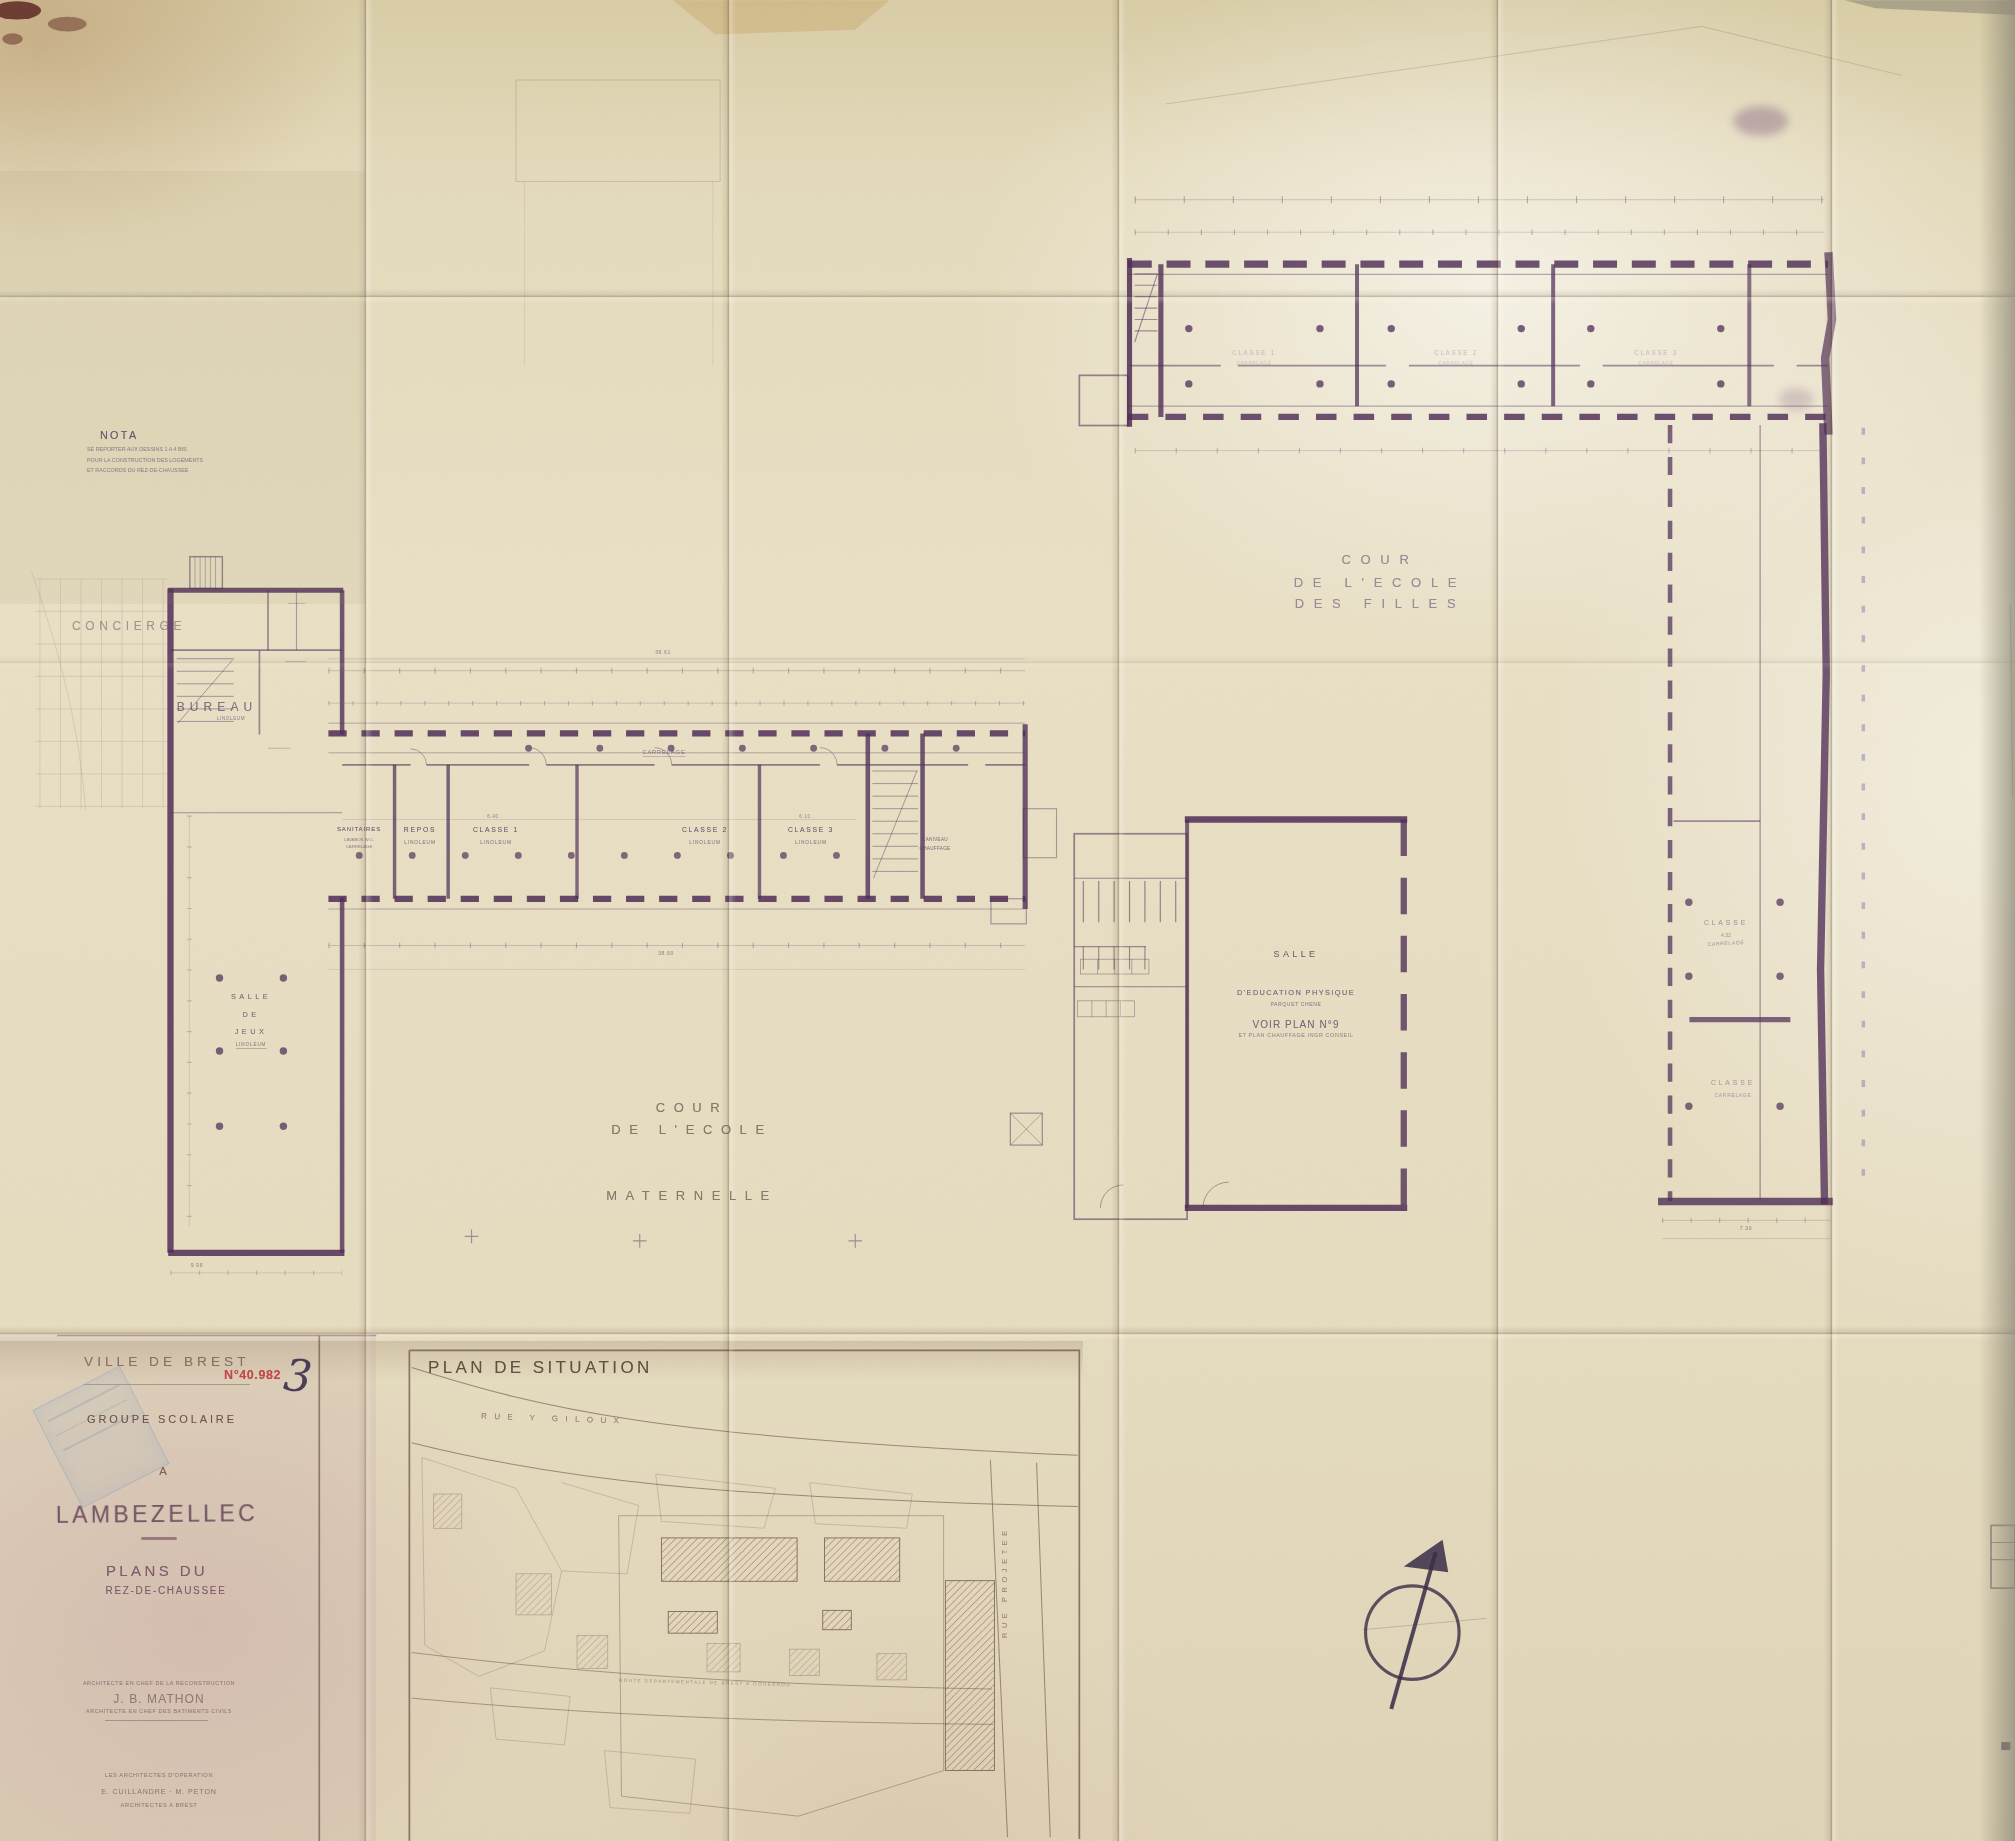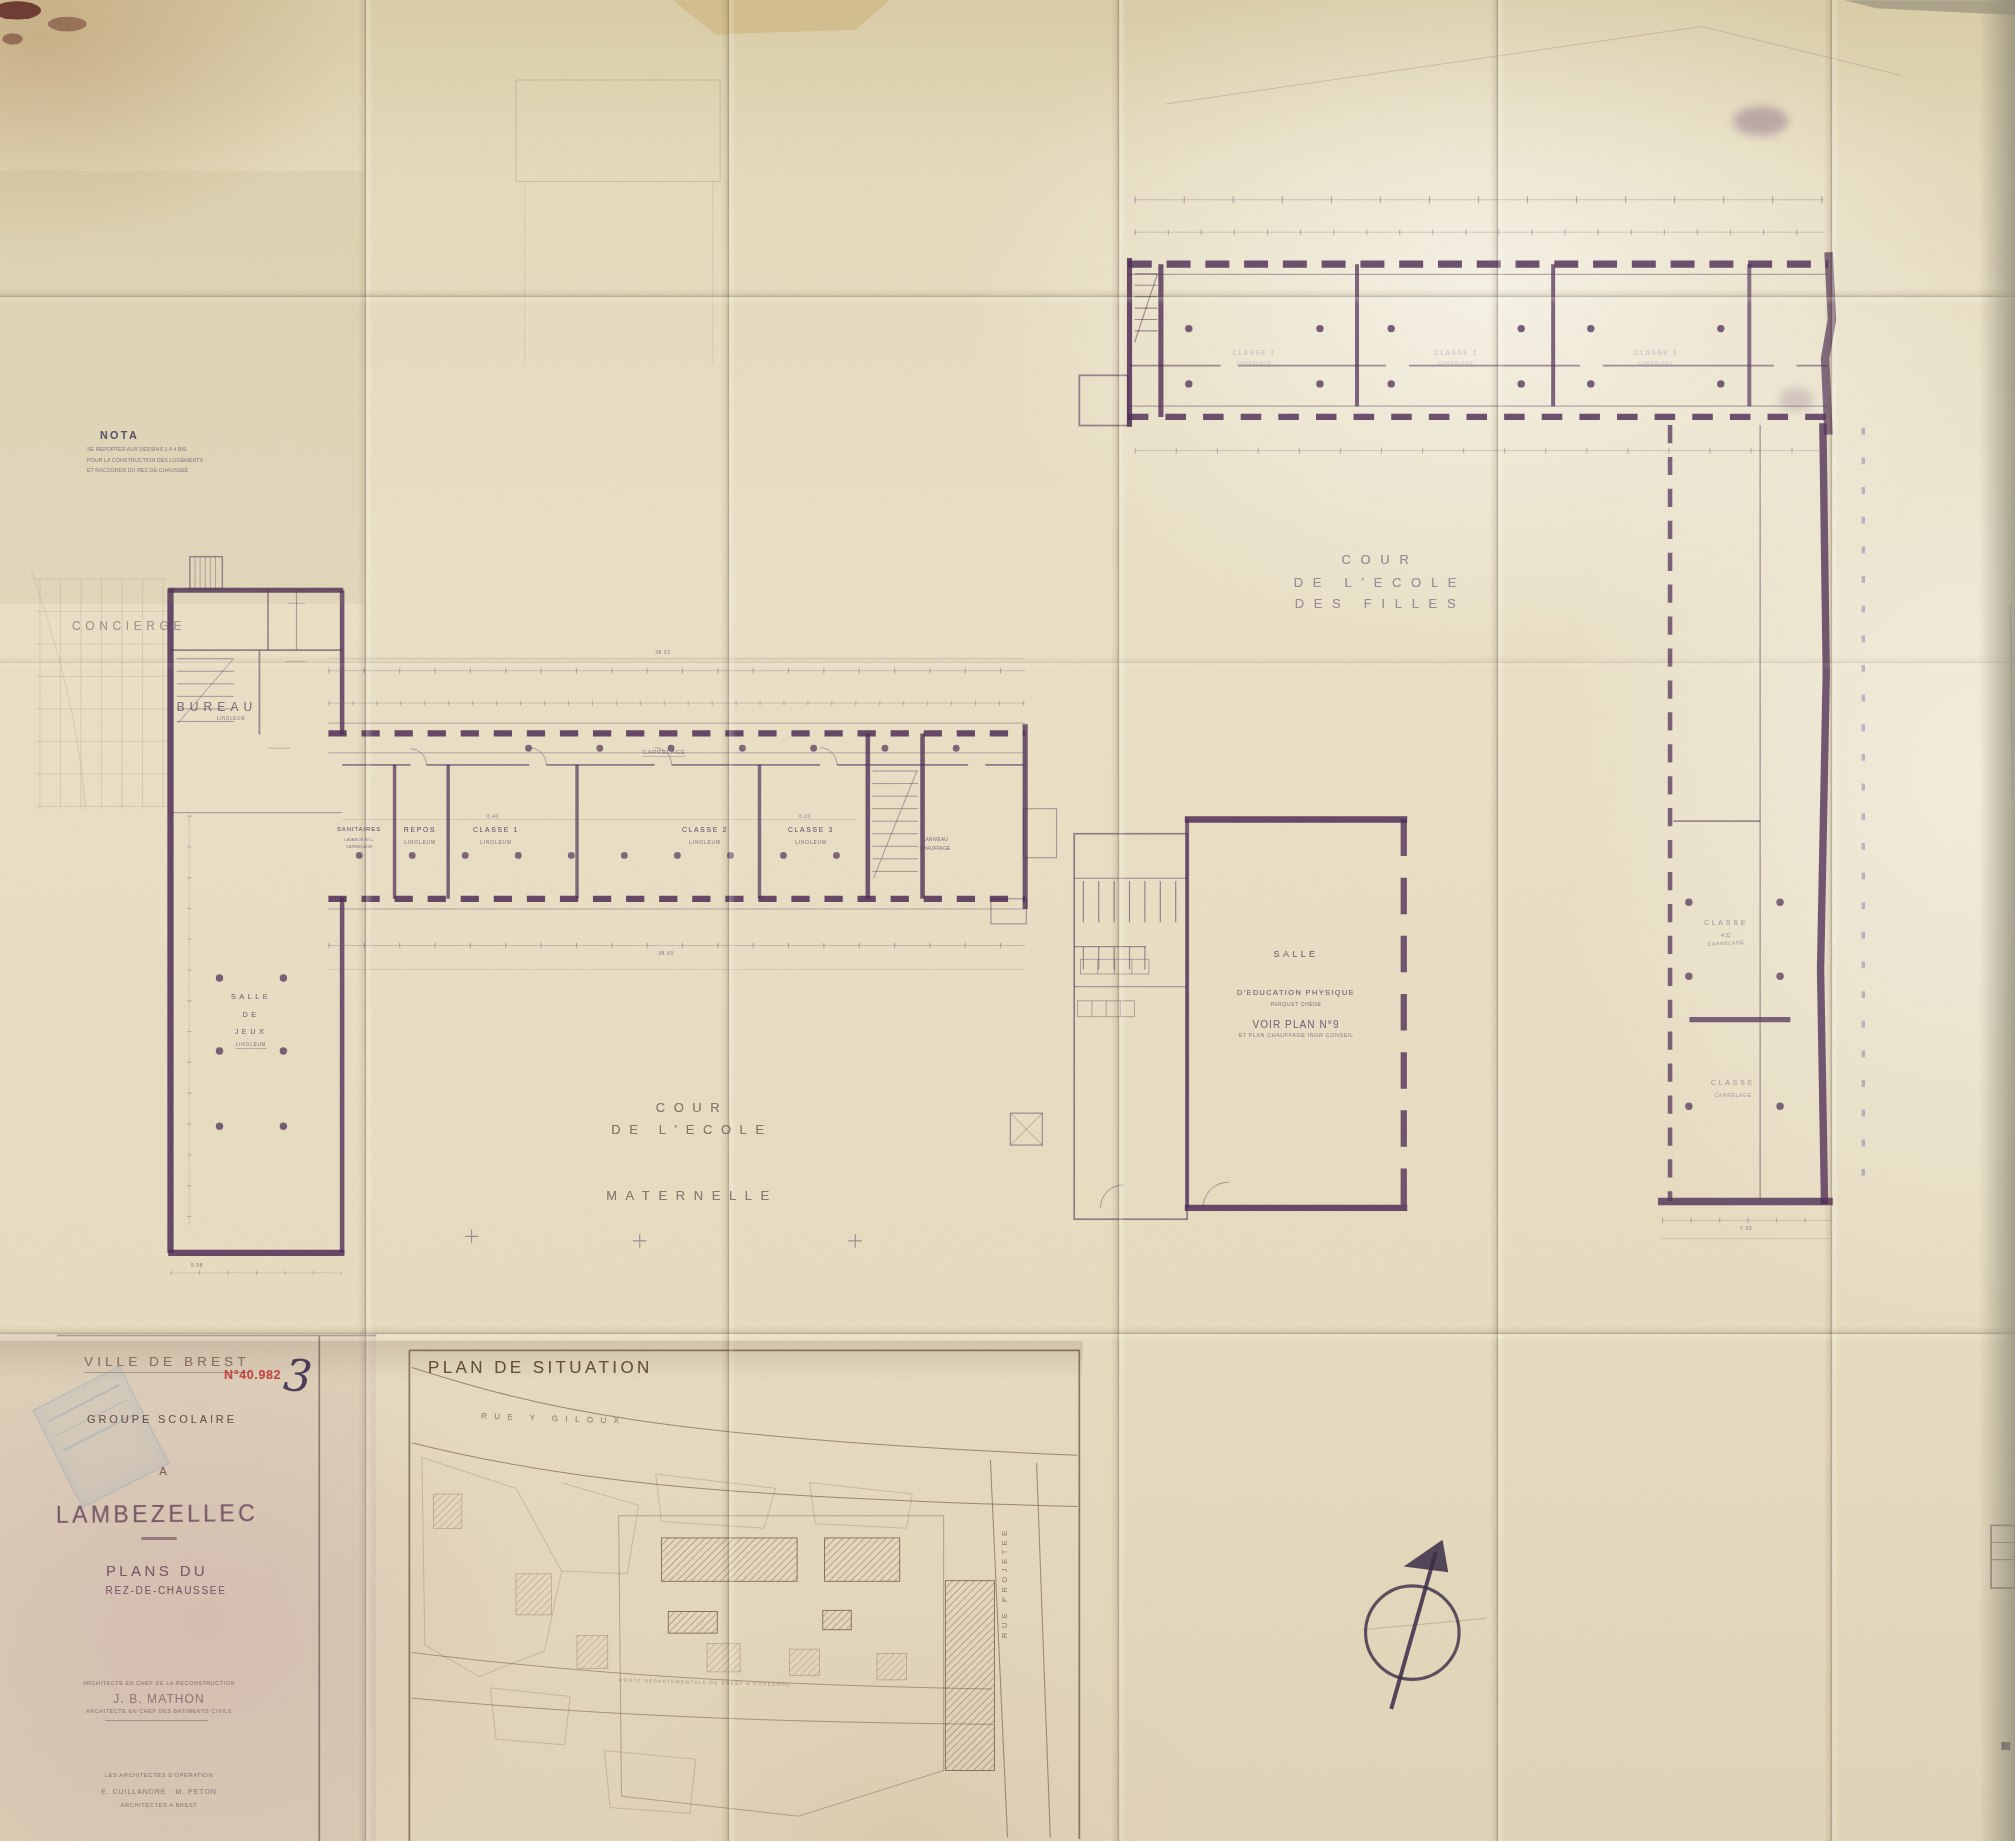--- a/index.html
+++ b/index.html
@@ -297,21 +297,21 @@
   <div class="crease-v" style="left:1490px"></div>
   <div class="crease-v" style="left:1824px"></div>
   <div class="crease-h" style="top:289px"></div>
   <div class="crease-h" style="top:655px;opacity:.4"></div>
   <div class="crease-h" style="top:1326px"></div>
   <div class="tint" style="left:0;top:1341px;width:1083px;height:40px;background:linear-gradient(180deg,rgba(100,70,45,.16),rgba(0,0,0,0))"></div>
   <div class="tint" style="left:0;top:1334px;width:376px;height:507px;background:rgba(186,148,154,.16)"></div>
   <div class="tint" style="left:0;top:171px;width:365px;height:433px;background:rgba(158,148,98,.10)"></div>
   <div class="tint" style="left:1979px;top:0;width:36px;height:1842px;background:linear-gradient(90deg,rgba(0,0,0,0),rgba(140,135,115,.40) 55%,rgba(142,137,120,.75))"></div>
 
-  <div class="lbl" style="left:100px;top:429px;font-size:10.8px;letter-spacing:2.3px;font-weight:bold;color:#4a3f63;opacity:.85">NOTA</div>
+  <div class="lbl" style="left:100px;top:429px;font-size:10.8px;letter-spacing:2.3px;font-weight:normal;color:#4a3f63;opacity:.85">NOTA</div>
   <div class="lbl" style="left:87px;top:446px;font-size:5.4px;color:#55496b;opacity:.55;filter:blur(0.3px)">SE REPORTER AUX DESSINS 1 A 4 BIS</div>
   <div class="lbl" style="left:87px;top:457px;font-size:5.4px;color:#55496b;opacity:.55;filter:blur(0.3px)">POUR LA CONSTRUCTION DES LOGEMENTS</div>
   <div class="lbl" style="left:87px;top:467px;font-size:5.4px;color:#55496b;opacity:.55;filter:blur(0.3px)">ET RACCORDS DU REZ-DE-CHAUSSEE</div>
 
   <div class="lbl court ctr" style="left:1380px;top:552px">COUR</div>
   <div class="lbl court ctr" style="left:1380px;top:575px">DE L'ECOLE</div>
   <div class="lbl court ctr" style="left:1380px;top:596px">DES FILLES</div>
   <div class="lbl courtm ctr" style="left:692px;top:1100px">COUR</div>
   <div class="lbl courtm ctr" style="left:692px;top:1122px">DE L'ECOLE</div>
   <div class="lbl courtm ctr" style="left:692px;top:1188px">MATERNELLE</div>
@@ -364,21 +364,21 @@
   <div class="lbl dim ctr" style="left:493px;top:814px;font-size:4.6px">6.40</div>
   <div class="lbl dim ctr" style="left:805px;top:814px;font-size:4.6px">6.10</div>
   <div class="lbl dim ctr" style="left:197px;top:1262px">9.98</div>
   <div class="lbl dim ctr" style="left:1746px;top:1225px">7.30</div>
 
   <div class="lbl" style="left:428px;top:1358px;font-size:17px;letter-spacing:3.4px;color:#503a2b;opacity:.85">PLAN DE SITUATION</div>
   <div class="lbl" style="left:481px;top:1414px;font-size:8px;letter-spacing:7.4px;color:#6a5244;opacity:.65;transform:rotate(2deg)">RUE  Y  GILOUX</div>
   <div class="lbl" style="left:1000px;top:1638px;font-size:7.4px;letter-spacing:4.6px;color:#6a5244;opacity:.6;transform:rotate(-90deg);transform-origin:0 0">RUE PROJETEE</div>
   <div class="lbl" style="left:619px;top:1680px;font-size:4.6px;letter-spacing:1.4px;color:#6a5244;opacity:.45;transform:rotate(1.5deg)">ROUTE DEPARTEMENTALE DE BREST A GOUESNOU</div>
 
-  <div class="lbl tb" style="left:84px;top:1354px;font-size:13.7px;letter-spacing:4px;opacity:.6;border-bottom:1.1px solid rgba(70,45,35,.55);padding-bottom:3px">VILLE DE BREST</div>
+  <div class="lbl tb" style="left:84px;top:1354px;font-size:13.7px;letter-spacing:4px;opacity:.6;border-bottom:1.1px solid rgba(70,45,35,.55);padding-bottom:15px">VILLE DE BREST</div>
   <div class="lbl" style="left:224px;top:1368px;font-size:12.5px;font-weight:bold;letter-spacing:0.6px;color:#c53030;opacity:.85">N°40.982</div>
   <div class="lbl" style="left:284px;top:1350px;font-size:44px;font-family:'DejaVu Serif',serif;font-style:italic;color:#33264a;opacity:.85;transform:rotate(6deg)">3</div>
 
   <div class="abs" style="left:52px;top:1382px;width:96px;height:108px;transform:rotate(-27deg);border:1.7px solid rgba(125,155,180,.38);background:rgba(160,185,205,.10);box-shadow:inset 0 0 17px rgba(140,170,195,.22)">
     <div class="stline"></div>
     <div class="stline"></div>
     <div class="stline"></div>
   </div>
 
   <div class="lbl tb ctr" style="left:162px;top:1413px;font-size:11px;letter-spacing:2.9px;opacity:.8">GROUPE SCOLAIRE</div>

